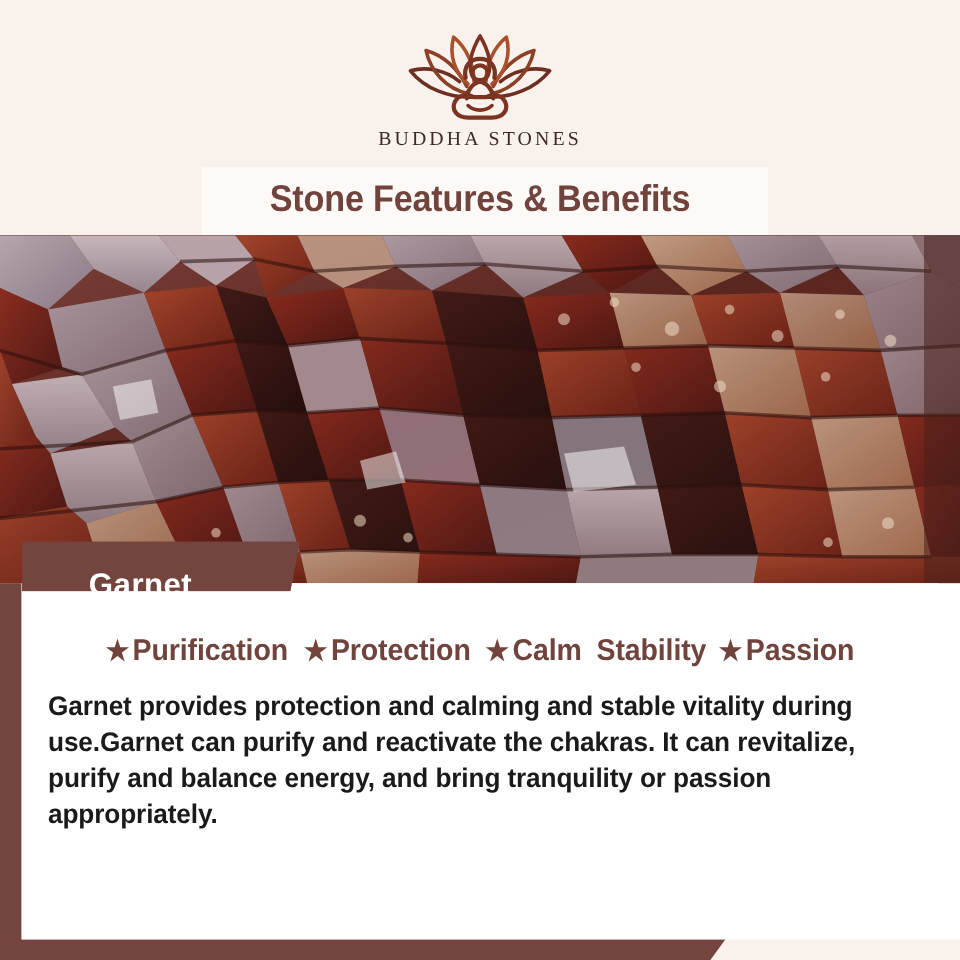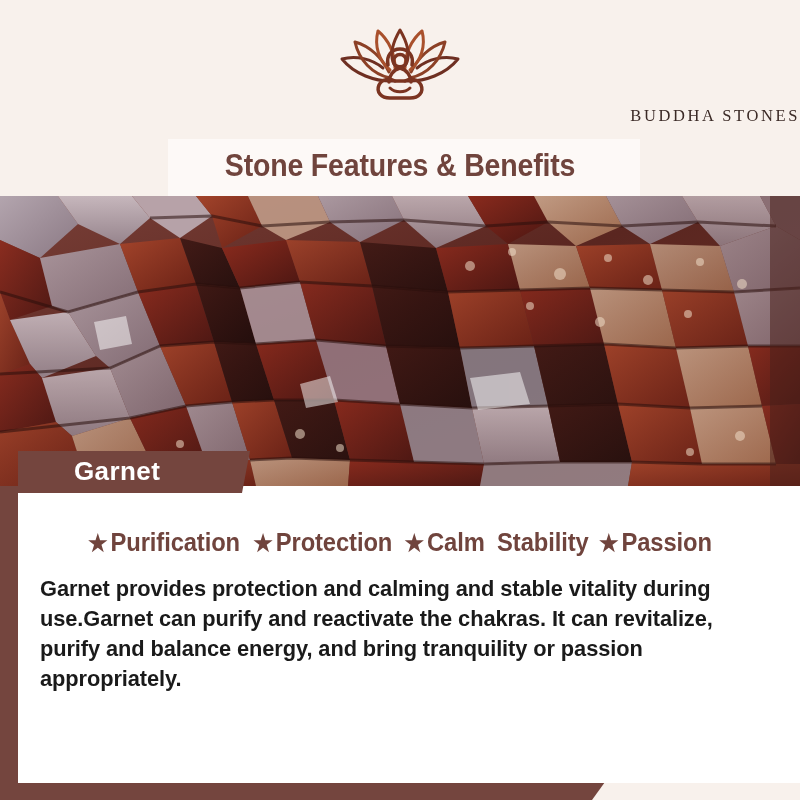--- a/index.html
+++ b/index.html
@@ -66,21 +66,21 @@
     left: 0;
     width: 800px;
     height: 196px;
     background: #f8f1ec;
   }
   .logo-wrap {
     position: absolute;
     top: 22px;
     left: 0;
     width: 800px;
-    text-align: right;
+    text-align: center;
   }
   .logo-mark {
     display: block;
     margin: 0 auto;
     width: 160px;
     height: 80px;
   }
   .logo-text {
     display: block;
     margin-top: 4px;
@@ -137,21 +137,21 @@
     left: 18px;
     width: 232px;
     height: 42px;
     background: #74453e;
     clip-path: polygon(0 0, 100% 0, calc(100% - 8px) 100%, 0 100%);
     z-index: 5;
   }
   .stone-tag-label {
     position: absolute;
     left: 74px;
-    top: 456px;
+    top: 472px;
     font-size: 26px;
     font-weight: bold;
     color: #ffffff;
     letter-spacing: 0.4px;
     z-index: 6;
   }
 
   
   .content {
     position: absolute;

